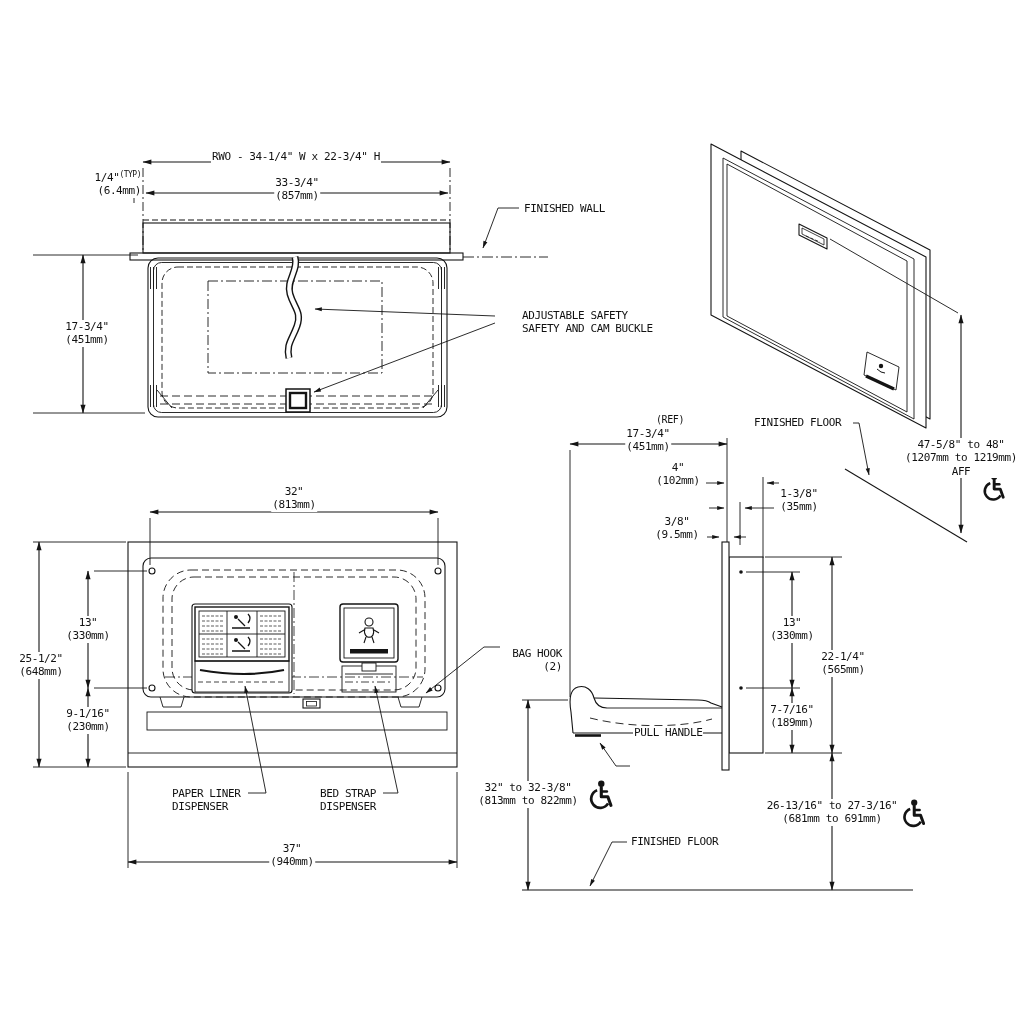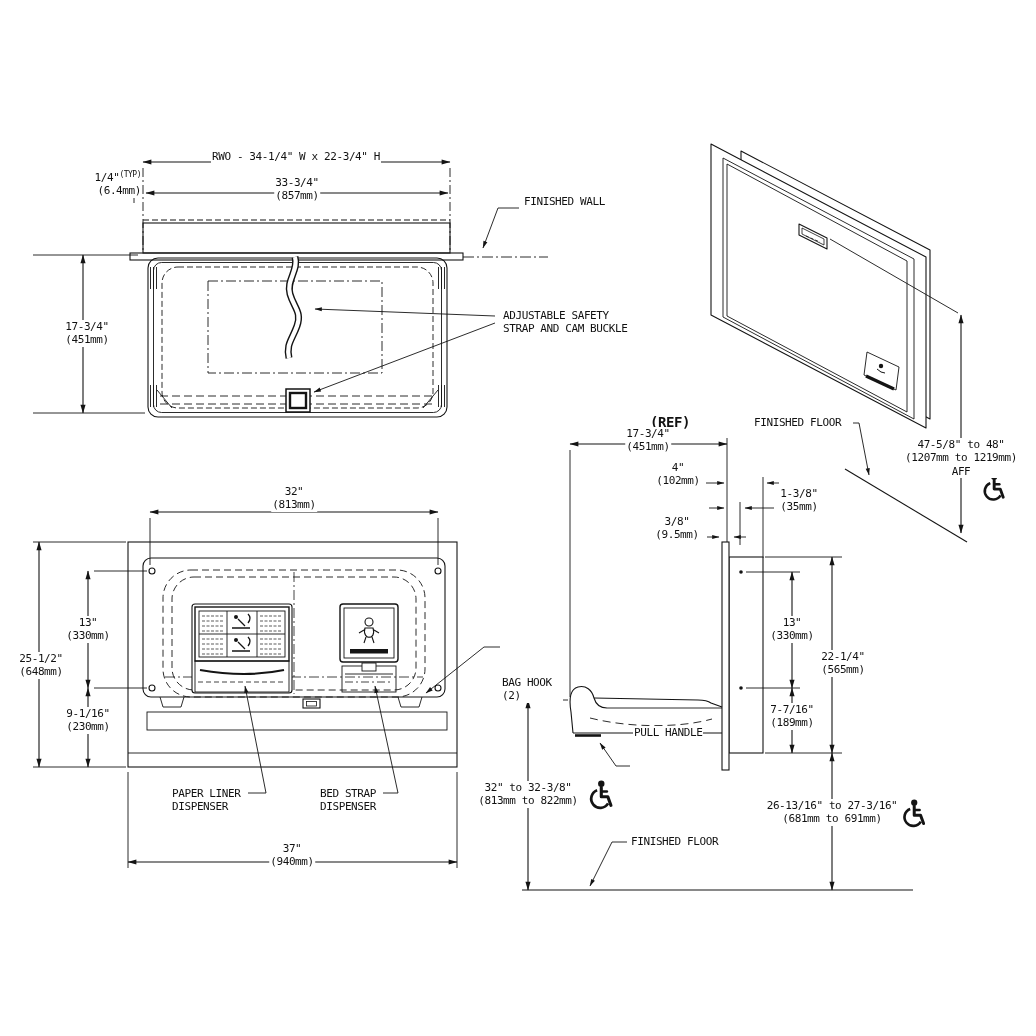--- a/index.html
+++ b/index.html
@@ -5,21 +5,21 @@
   html,body{margin:0;padding:0;background:#fff;}
   #sheet{position:relative;width:1036px;height:1036px;background:#ffffff;overflow:hidden;
          font-family:"DejaVu Sans Mono",monospace;color:#111;}
   #linework{position:absolute;left:0;top:0;width:1036px;height:1036px;}
   .lbl{position:absolute;font-family:"DejaVu Sans Mono",monospace;font-size:11px;line-height:1.22;
        color:#111;background:#fff;white-space:nowrap;text-align:center;transform:translateX(-50%);
        padding:0 1px;letter-spacing:-0.4px;}
   .lbl span{display:block;}
   .lbl.left{transform:none;text-align:left;}
   .typ{font-size:8px;vertical-align:4px;letter-spacing:-0.5px;}
-  .ref{font-size:14px;font-weight:bold;}
+  .ref{font-size:10px;}
   .inl{display:inline !important;}
 </style>
 </head>
 <body>
 
 <div id="sheet">
 
 <svg id="linework" viewBox="0 0 1036 1036" fill="none" stroke="#141414" stroke-width="1.1">
   <defs>
     <marker id="mA" viewBox="0 0 10 10" refX="9.5" refY="5" markerWidth="11" markerHeight="8" orient="auto-start-reverse">
@@ -236,24 +236,24 @@
   <span>(857mm)</span>
 </div>
 <div class="lbl left" style="left:84px;top:170px;text-align:right;width:56px">
   <span><span class="inl">1/4"</span><span class="typ inl">(TYP)</span></span>
   <span>(6.4mm)</span>
 </div>
 <div class="lbl" style="left:87px;top:320px">
   <span>17-3/4"</span>
   <span>(451mm)</span>
 </div>
-<div class="lbl left" style="left:523px;top:195px">FINISHED WALL</div>
-<div class="lbl left" style="left:502px;top:309px">
+<div class="lbl left" style="left:523px;top:202px">FINISHED WALL</div>
+<div class="lbl left" style="left:521px;top:309px">
   <span>ADJUSTABLE SAFETY</span>
-  <span>STRAP AND CAM BUCKLE</span>
+  <span>SAFETY AND CAM BUCKLE</span>
 </div>
 
 <div class="lbl" style="left:294px;top:485px">
   <span>32"</span>
   <span>(813mm)</span>
 </div>
 <div class="lbl" style="left:88px;top:616px">
   <span>13"</span>
   <span>(330mm)</span>
 </div>
@@ -270,21 +270,21 @@
   <span>(940mm)</span>
 </div>
 <div class="lbl left" style="left:171px;top:787px">
   <span>PAPER LINER</span>
   <span>DISPENSER</span>
 </div>
 <div class="lbl left" style="left:319px;top:787px">
   <span>BED STRAP</span>
   <span>DISPENSER</span>
 </div>
-<div class="lbl left" style="left:501px;top:676px;text-align:left;width:60px">
+<div class="lbl left" style="left:501px;top:647px;text-align:right;width:60px">
   <span>BAG HOOK</span>
   <span>(2)</span>
 </div>
 
 <div class="lbl ref" style="left:670px;top:414px">(REF)</div>
 <div class="lbl" style="left:648px;top:427px">
   <span>17-3/4"</span>
   <span>(451mm)</span>
 </div>
 <div class="lbl" style="left:678px;top:461px">

